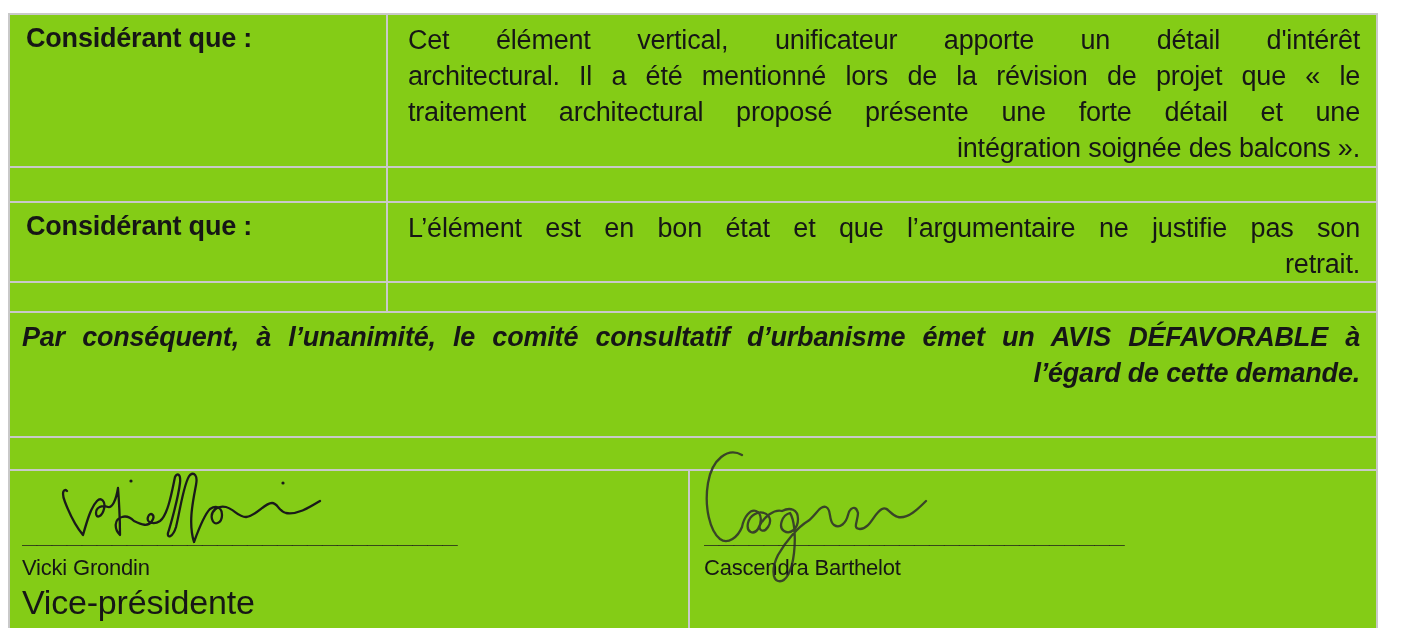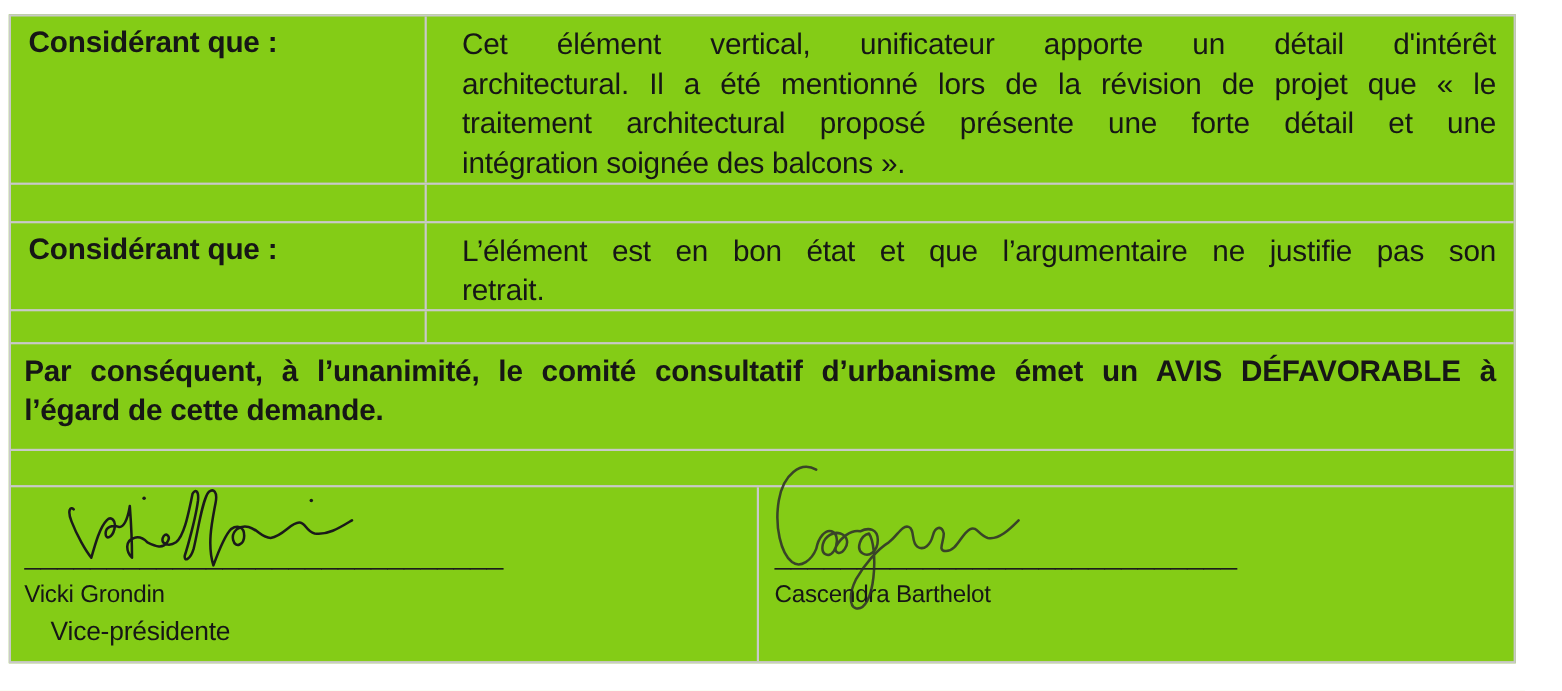--- a/index.html
+++ b/index.html
@@ -21,37 +21,37 @@
   .row:last-child { border-bottom: none; }
 
   .cell-label {
     width: 378px; flex: 0 0 378px;
     border-right: 2px solid #c9c9c9;
     box-sizing: border-box;
     padding: 8px 10px 0 16px;
   }
   .cell-text {
     flex: 1;
-    padding: 7px 16px 0 32px;
+    padding: 7px 16px 0 20px;
     box-sizing: border-box;
   }
   .label-bold {
     font-weight: bold;
     font-size: 27px;
     letter-spacing: -0.2px;
   }
   .bodytext { font-size: 27px; line-height: 36px; letter-spacing: -0.2px; }
   .jline { text-align: justify; text-align-last: justify; }
-  .lline { text-align: left; }
+  .lline { text-align: right; }
 
   .r-considerant1 { height: 153px; }
   .r-spacer1 { height: 35px; }
   .r-considerant2 { height: 80px; }
   .r-spacer2 { height: 30px; }
-  .r-conclusion { height: 97px; }
+  .r-conclusion { height: 125px; font-style: italic; }
   .r-spacer3 { height: 33px; }
   .r-signatures { height: 158px; }
 
   .cell-conclusion {
     flex: 1;
     padding: 6px 16px 0 12px;
     font-weight: bold;
     font-size: 27px;
     line-height: 36px;
     letter-spacing: -0.2px;
@@ -73,21 +73,21 @@
   }
   .sig-line {
     font-size: 27px;
     line-height: 28px;
     letter-spacing: 0;
     color: #1c1c1c;
     white-space: nowrap;
     overflow: hidden;
   }
   .sig-name { font-size: 22px; line-height: 35px; margin-top: 4px; letter-spacing: -0.2px; }
-  .sig-title { font-size: 24px; line-height: 35px; letter-spacing: -0.2px; margin-left: 24px; }
+  .sig-title { font-size: 34px; line-height: 35px; letter-spacing: -0.2px; }
   .sig-svg { position: absolute; pointer-events: none; }
   .sig-svg path { fill: none; stroke-linecap: round; stroke-linejoin: round; }
 </style>
 </head>
 <body>
 
 <div class="doc-table">
 
   <div class="row r-considerant1">
     <div class="cell-label">

